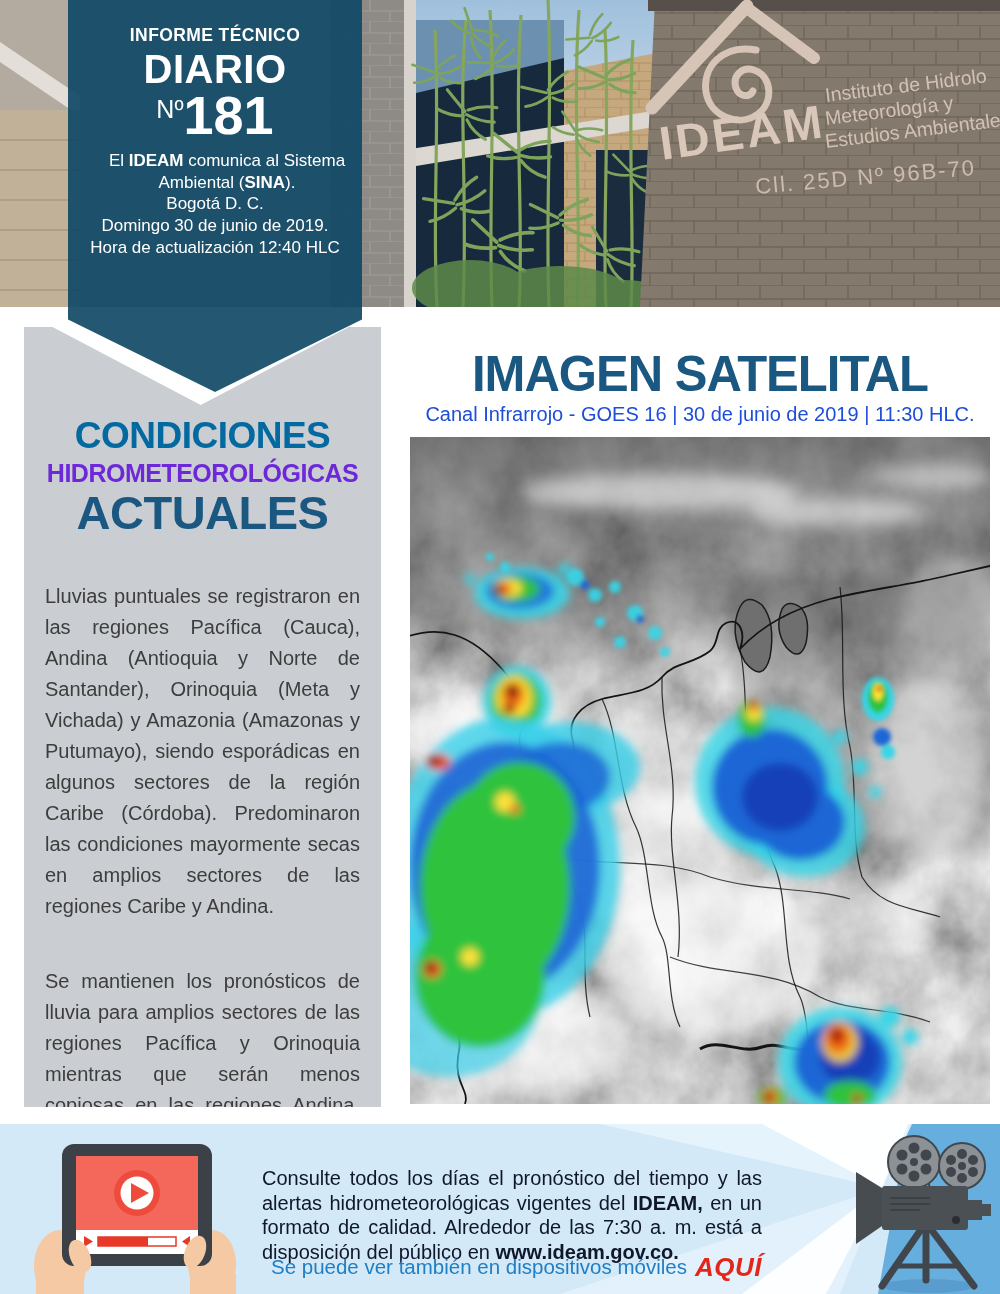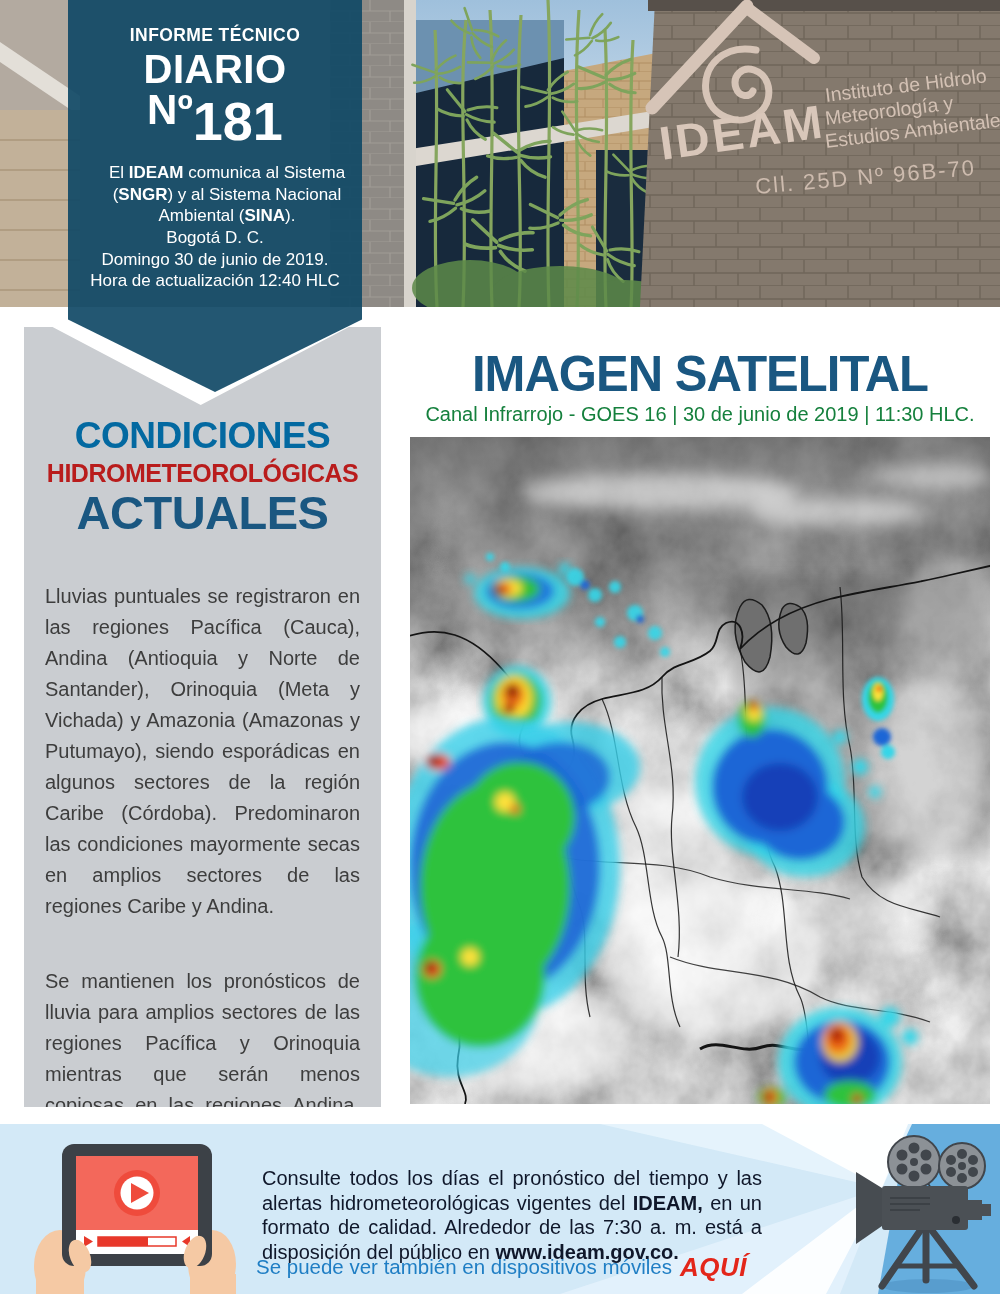--- a/index.html
+++ b/index.html
@@ -11,54 +11,54 @@
   .photo-wrap svg{display:block;}
 
   
   .banner{position:absolute;left:68px;top:0;width:294px;height:392px;
           background:rgba(16,73,102,0.92);
           clip-path:polygon(0 0,100% 0,100% 81.5%,50% 100%,0 81.5%);
           color:#fff;text-align:center;}
   .banner .kicker{margin-top:25px;font-size:17.5px;font-weight:700;letter-spacing:.4px;}
   .banner .t1{font-size:40px;font-weight:700;letter-spacing:.5px;line-height:1.0;margin-top:3px;}
   .banner .t2{line-height:.95;margin-top:1px;}
-  .banner .no{font-size:42px;font-weight:700;vertical-align:16px;}
+  .banner .no{font-size:25px;font-weight:400;vertical-align:16px;}
   .banner .num{font-size:54px;font-weight:700;}
-  .banner .intro{font-size:17px;line-height:1.27;margin-top:15px;padding-left:24px;}
+  .banner .intro{font-size:17px;line-height:1.27;margin-top:9px;padding-left:24px;}
   .banner .meta{font-size:17px;line-height:1.27;}
 
   
   .panel{position:absolute;left:24px;top:327px;width:357px;height:780px;background:#cacdd1;
          clip-path:polygon(0 0,8% 0,49.5% 10%,91% 0,100% 0,100% 100%,0 100%);}
   .panel .h1{margin-top:90px;text-align:center;font-size:37px;font-weight:800;
              color:#0369a1;letter-spacing:-0.5px;line-height:1.05;}
-  .panel .h2{text-align:center;font-size:25px;font-weight:800;color:#b91c1c;
+  .panel .h2{text-align:center;font-size:25px;font-weight:800;color:#6d28d9;
              letter-spacing:-0.5px;line-height:1.1;margin-top:4px;}
   .panel .h3{text-align:center;font-size:47px;font-weight:800;color:#1a5781;
              letter-spacing:-0.5px;line-height:1.02;margin-top:2px;}
   .panel p{margin:44px 21px 0;font-size:20px;line-height:31px;text-align:justify;
            color:#3d3d3d;}
 
   
   .sat-title{position:absolute;left:400px;top:345px;width:600px;text-align:center;
              font-size:50px;font-weight:800;color:#1a5781;letter-spacing:-1px;
              transform:scaleX(.98);}
   .sat-sub{position:absolute;left:400px;top:403px;width:600px;text-align:center;
-           font-size:20px;color:#15803d;}
+           font-size:20px;color:#1d4ed8;}
   .sat-img{position:absolute;left:410px;top:437px;width:580px;height:667px;}
 
   
   .footer{position:absolute;left:0;top:1124px;width:1000px;height:170px;background:#d3e9f7;}
   .footer .bg{position:absolute;left:0;top:0;}
   .tablet{position:absolute;left:28px;top:14px;}
   .projector{position:absolute;left:852px;top:4px;}
   .f-msg{position:absolute;left:262px;top:22px;width:500px;font-size:20px;
          line-height:24.5px;color:#0f172a;text-align:justify;}
   .f-msg b{font-weight:700;}
-  .f-line2{position:absolute;left:256px;top:128px;font-size:20.5px;color:#1f7ec4;}
+  .f-line2{position:absolute;left:271px;top:128px;font-size:20.5px;color:#1f7ec4;}
   .f-line2 .aqui{font-size:26px;font-weight:800;font-style:italic;color:#e3261a;
                  margin-left:8px;vertical-align:-2px;letter-spacing:.5px;}
 </style>
 </head>
 <body>
 
 <div class="page">
 
   <div class="photo-wrap">
     <svg width="1000" height="307" viewBox="0 0 1000 307">
@@ -154,21 +154,20 @@
   </div>
 
   <div class="banner">
     <div class="kicker">INFORME TÉCNICO</div>
     <div class="t1">DIARIO</div>
     <div class="t2">
       <span class="no">Nº</span><span class="num">181</span>
     </div>
     <div class="intro">
       <div><span>El </span><b>IDEAM</b><span> comunica al Sistema</span></div>
-      <div><span>(</span><b>SNGR</b><span>) y al Sistema Nacional</span></div>
       <div><span>Ambiental (</span><b>SINA</b><span>).</span></div>
     </div>
     <div class="meta">Bogotá D. C.</div>
     <div class="meta">Domingo 30 de junio de 2019.</div>
     <div class="meta">Hora de actualización 12:40 HLC</div>
   </div>
 
   <div class="panel">
     <div class="h1">CONDICIONES</div>
     <div class="h2">HIDROMETEOROLÓGICAS</div>

